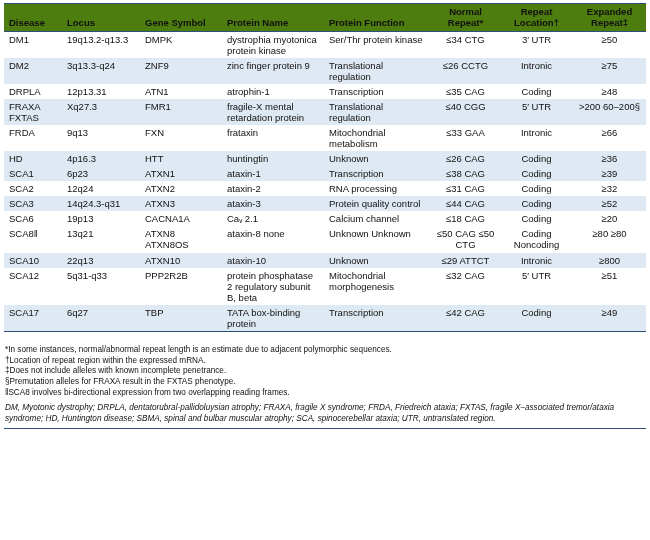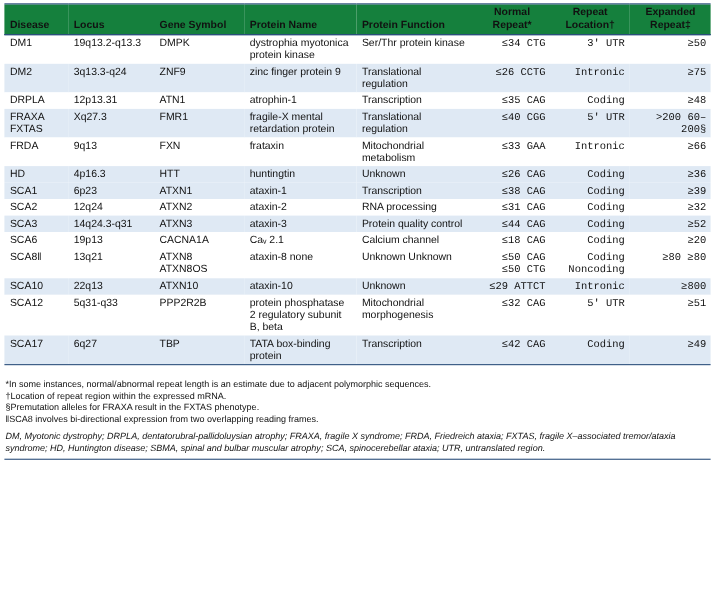--- a/index.html
+++ b/index.html
@@ -16,39 +16,39 @@
     box-sizing:border-box;
     padding:3px 4px 0 4px;
     background:#ffffff;
   }
   table.repeat-table{
     border-collapse:collapse;
     width:642px;
     table-layout:fixed;
   }
   table.repeat-table th{
-    background:#15803d;
+    background:#4d7c0f;
     color:#111111;
     font-weight:bold;
     font-size:9.5px;
     text-align:left;
     padding:3px 4px 3px 5px;
     border-top:1px solid #2c4f7c;
     border-bottom:1px solid #2c4f7c;
     vertical-align:bottom;
     line-height:1.12;
   }
   table.repeat-table th.ctr{text-align:center;}
   table.repeat-table td{
     padding:2px 4px 2px 5px;
     font-size:9.5px;
     vertical-align:top;
     line-height:1.16;
   }
-  table.repeat-table td.ctr{text-align:right;font-family:Liberation Mono, monospace;}
+  table.repeat-table td.ctr{text-align:center;}
   tr.band-a td{background:#ffffff;}
   tr.band-b td{background:#dfe9f4;}
   .foot{
     border-top:1px solid #2c4f7c;
     margin-top:0;
     padding-top:13px;
     font-size:8.2px;
     line-height:1.33;
     color:#111111;
   }
@@ -232,18 +232,19 @@
           <td class="ctr"><span>≤42 CAG</span></td>
           <td class="ctr"><span>Coding</span></td>
           <td class="ctr"><span>≥49</span></td>
         </tr>
       </tbody>
   </table>
 
   <div class="foot">
     <div>*In some instances, normal/abnormal repeat length is an estimate due to adjacent polymorphic sequences.</div>
     <div>†Location of repeat region within the expressed mRNA.</div>
+    <div>‡Does not include alleles with known incomplete penetrance.</div>
     <div>§Premutation alleles for FRAXA result in the FXTAS phenotype.</div>
     <div>‖SCA8 involves bi-directional expression from two overlapping reading frames.</div>
     <div class="abbr"><i>DM, Myotonic dystrophy; DRPLA, dentatorubral-pallidoluysian atrophy; FRAXA, fragile X syndrome; FRDA, Friedreich ataxia; FXTAS, fragile X–associated tremor/ataxia syndrome; HD, Huntington disease; SBMA, spinal and bulbar muscular atrophy; SCA, spinocerebellar ataxia; UTR, untranslated region.</i></div>
   </div>
   <div class="bottomrule"></div>
 </div>
 
 </body></html>

